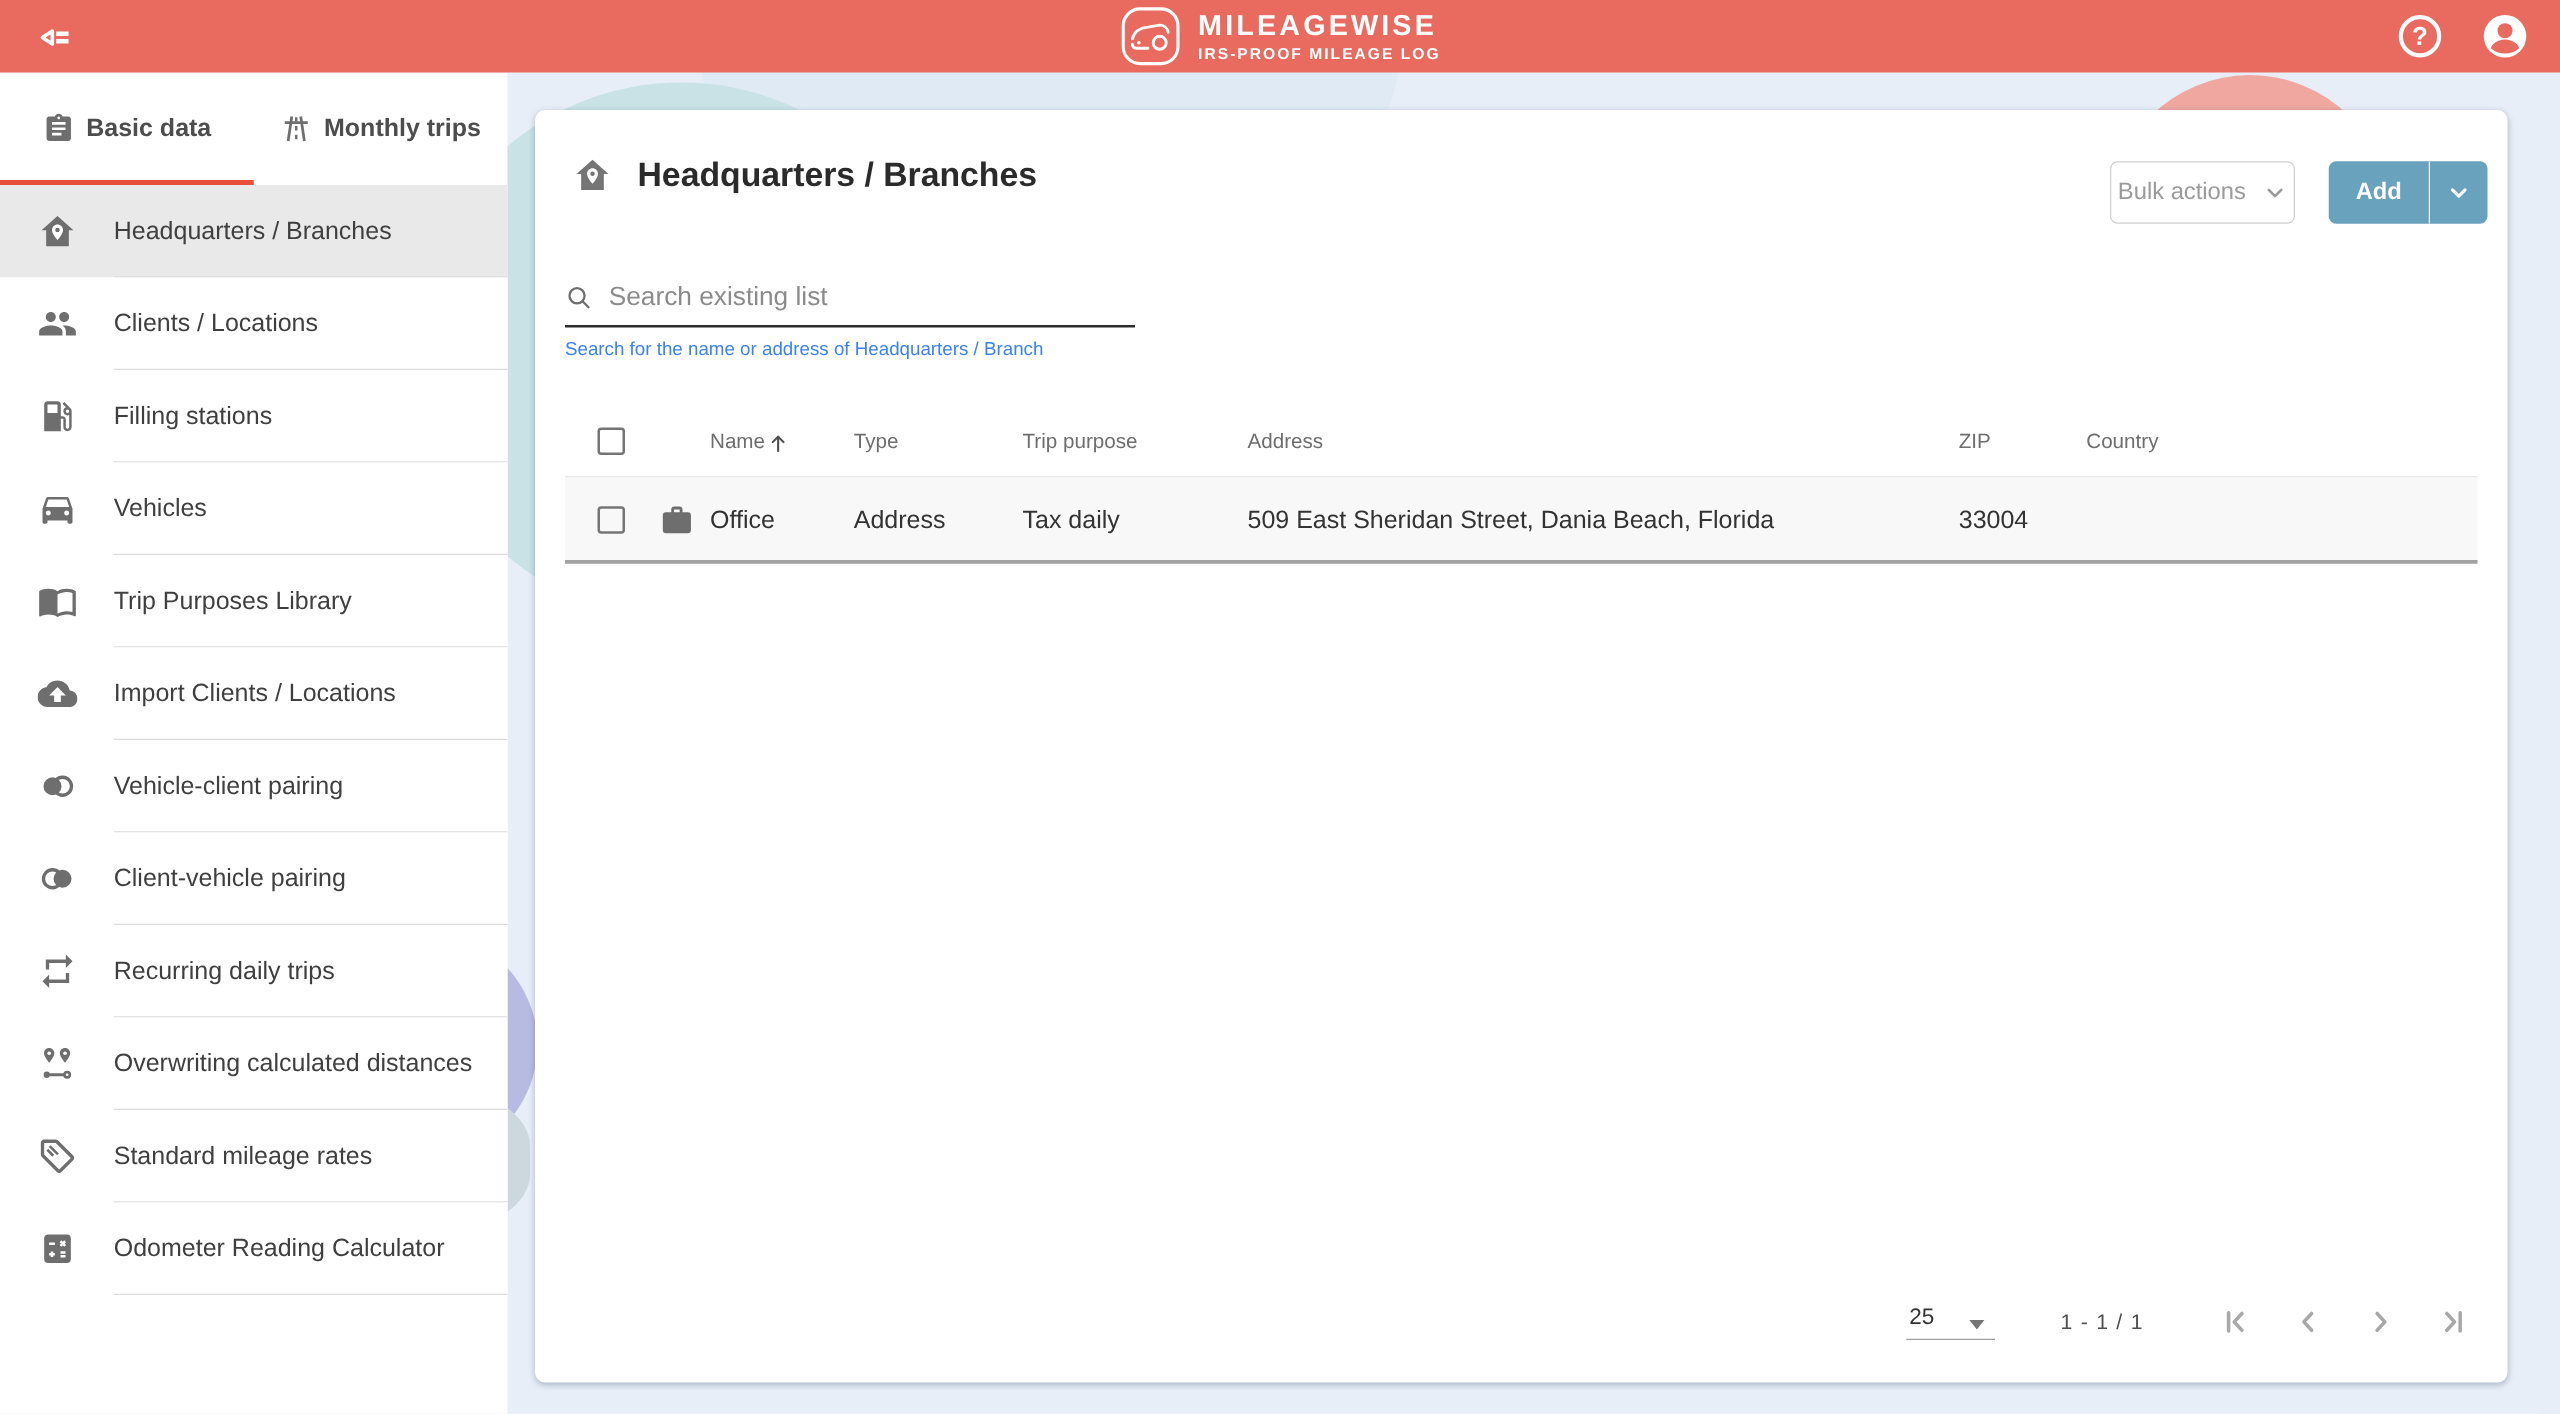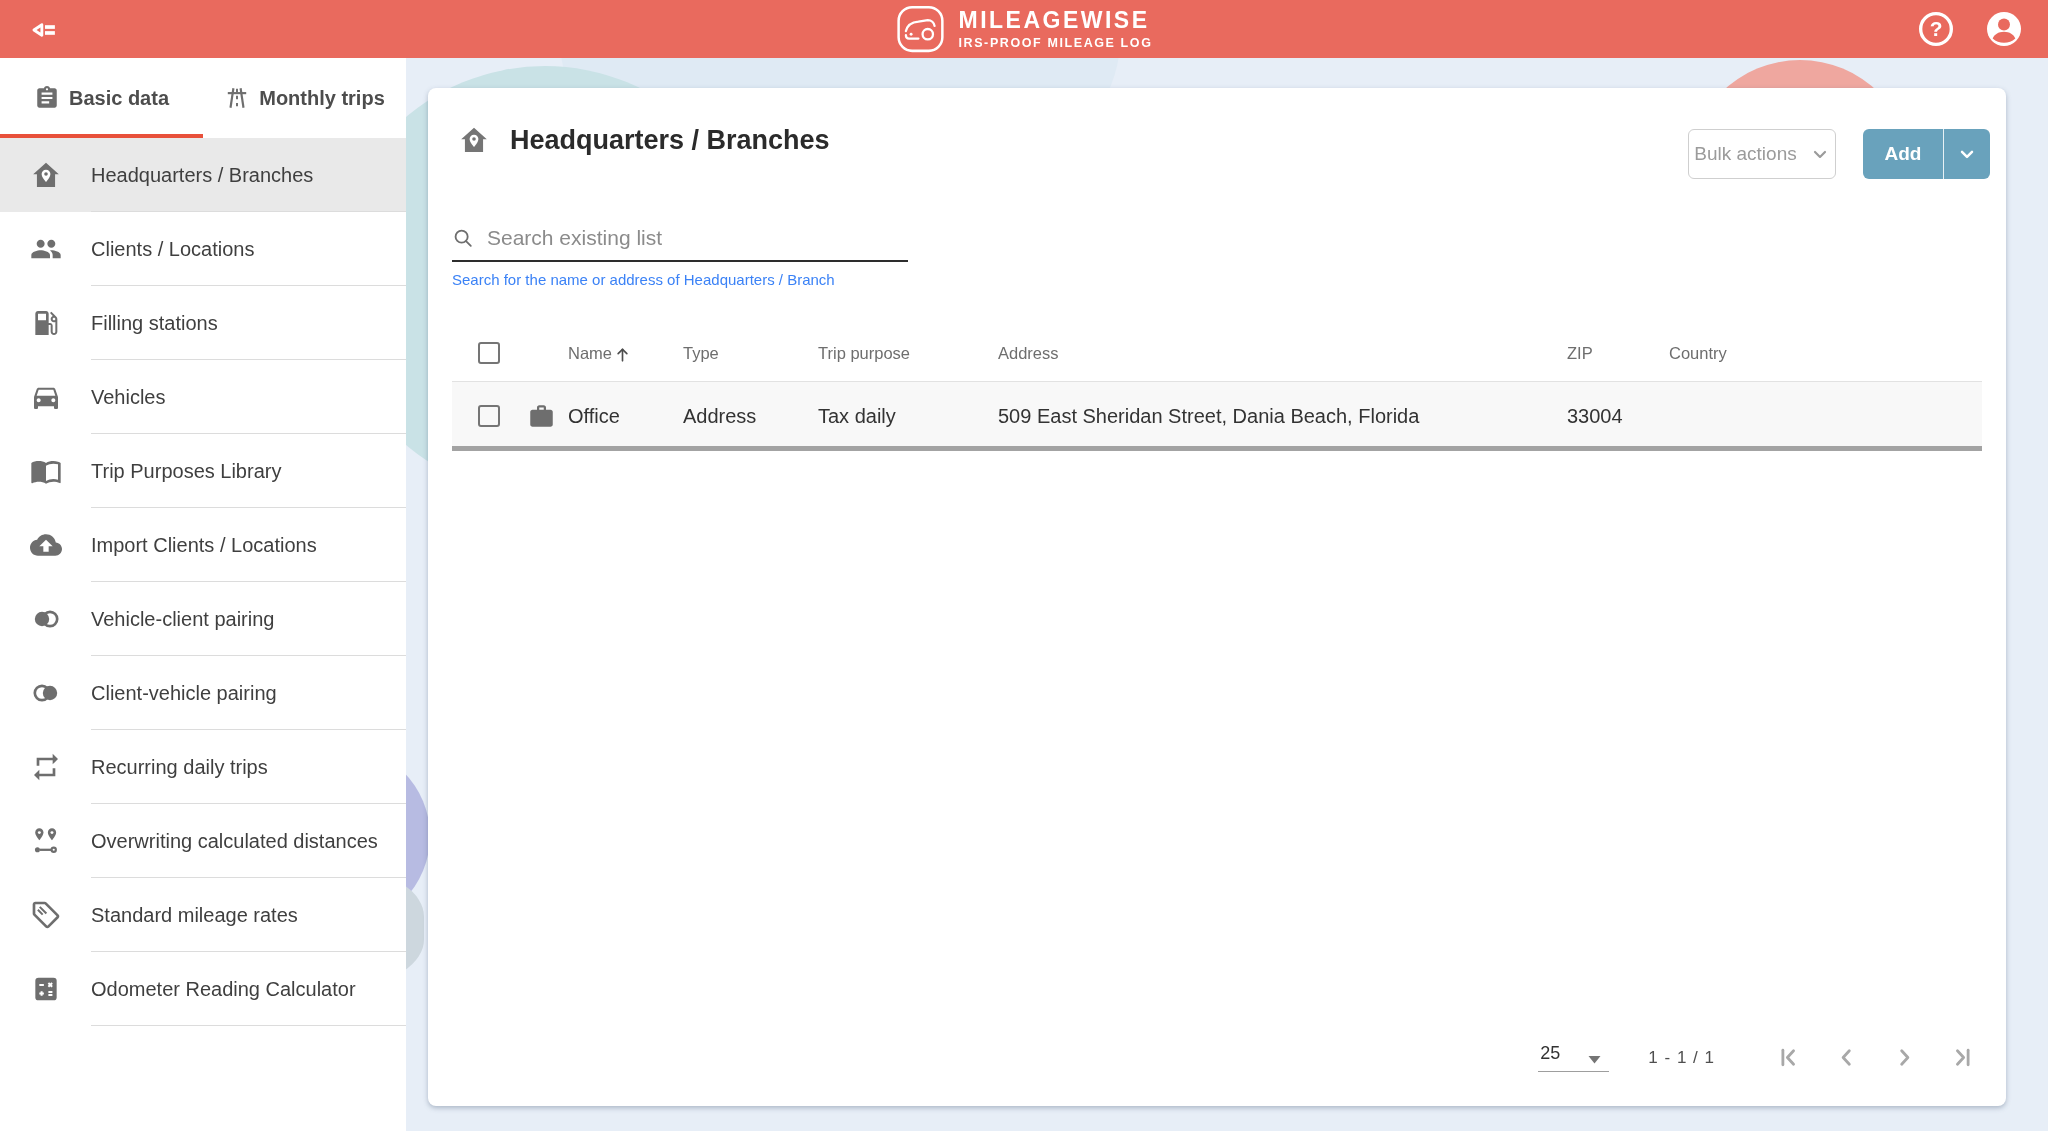--- a/index.html
+++ b/index.html
@@ -21,21 +21,21 @@
                   display:flex; align-items:center; justify-content:center; }
   .brand-wrap { position:absolute; left:50%; top:0; transform:translateX(-50%); height:58px;
                 display:flex; align-items:center; gap:13px; }
   .brand-text .brand-name { color:#fff; font-size:23px; font-weight:bold; letter-spacing:2.5px; line-height:1.1; }
   .brand-text .brand-tagline { color:#fff; font-size:12.5px; font-weight:bold; letter-spacing:1.6px; margin-top:2px; }
   .topbar-right { position:absolute; right:24px; top:9px; display:flex; gap:28px; align-items:center; }
   .topbar-icon { width:40px; height:40px; cursor:pointer; }
 
   
   .sidebar { position:absolute; left:0; top:58px; width:406px; height:1073px; background:#fff; z-index:5; }
-  .tabs { height:80px; display:flex; position:relative;border-radius:22px; }
+  .tabs { height:90px; display:flex; position:relative;border-radius:22px; }
   .tab { flex:1; display:flex; align-items:center; justify-content:center; gap:9px; cursor:pointer;
          color:#4d4d4d; font-size:20px; font-weight:bold; }
   .tab-underline { position:absolute; left:0; bottom:0; width:203px; height:4px; background:#e8503a; }
   .menu-item { height:74px; position:relative; display:flex; align-items:center; padding-left:30px; cursor:pointer; background:#fff; }
   .menu-item.active { background:#e9e9e9; }
   .menu-item .mi-icon { width:32px; height:32px; flex:0 0 32px; }
   .menu-item .mi-label { margin-left:29px; font-size:20px; color:#3f3f3f; }
   .menu-item .mi-divider { position:absolute; left:91px; right:0; bottom:0; height:1px; background:#dcdcdc; }
 
   
@@ -57,41 +57,41 @@
   .search-block { position:absolute; top:138px; left:24px; width:456px; }
   .search-line { display:flex; align-items:center; gap:13px; border-bottom:2px solid #2d2d2d; padding-bottom:10px; }
   .search-line input { border:none; outline:none; flex:1; font-size:21px; color:#444; background:transparent;
                        font-family:"Liberation Sans", sans-serif; }
   .search-line input::placeholder { color:#8b8b8b; }
   .search-helper { margin-top:9px; font-size:15px; color:#3b82f6; white-space:nowrap; }
 
   .table { position:absolute; top:236px; left:24px; right:24px; }
   .thead { height:58px; position:relative; border-bottom:1px solid #e2e2e2; }
   .thead .col { position:absolute; top:0; line-height:58px; font-size:16.5px; color:#6e6e6e; white-space:nowrap; }
-  .trow { height:69px; position:relative; background:#f8f8f8; border-bottom:5px solid #a3a3a3; }
+  .trow { height:69px; position:relative; background:#f8f8f8; border-bottom:3px solid #a3a3a3; }
   .trow .col { position:absolute; top:0; line-height:69px; font-size:20px; color:#333; white-space:nowrap; }
   .c-name   { left:116px; }
   .c-type   { left:231px; }
   .c-purpose{ left:366px; }
   .c-address{ left:546px; }
   .c-zip    { left:1115px; }
   .c-country{ left:1217px; }
   .checkbox { position:absolute; left:26px; width:22px; height:22px; border:2.5px solid #757575;
               border-radius:3px; background:transparent; cursor:pointer; }
   .thead .checkbox { top:18px; }
   .trow .checkbox { top:23px; }
   .row-type-icon { position:absolute; left:76px; top:21px; width:27px; height:27px; }
   .sort-wrap { display:inline-flex; align-items:center; gap:1px; }
   .sort-wrap svg { position:relative; top:1px; }
 
   .pagination { position:absolute; right:30px; bottom:34px; display:flex; align-items:center; }
   .page-size { display:flex; align-items:end; gap:28px; border-bottom:1px solid #9e9e9e;
                padding:0 8px 7px 2px; cursor:pointer; }
   .page-size .ps-value { font-size:18px; color:#333; }
-  .range-label { margin-left:39px; font-size:17px; color:#4f4f4f; letter-spacing:1px; }
+  .range-label { margin-left:52px; font-size:17px; color:#4f4f4f; letter-spacing:1px; }
   .pager-icons { margin-left:60px; display:flex; gap:31px; align-items:center; }
   .pager-icons .pg { width:27px; height:27px; cursor:pointer; }
 </style>
 </head>
 <body>
 
 <div class="blob blob-skyblue"></div>
 <div class="blob blob-teal"></div>
 <div class="blob blob-pink"></div>
 <div class="blob blob-purple"></div>

